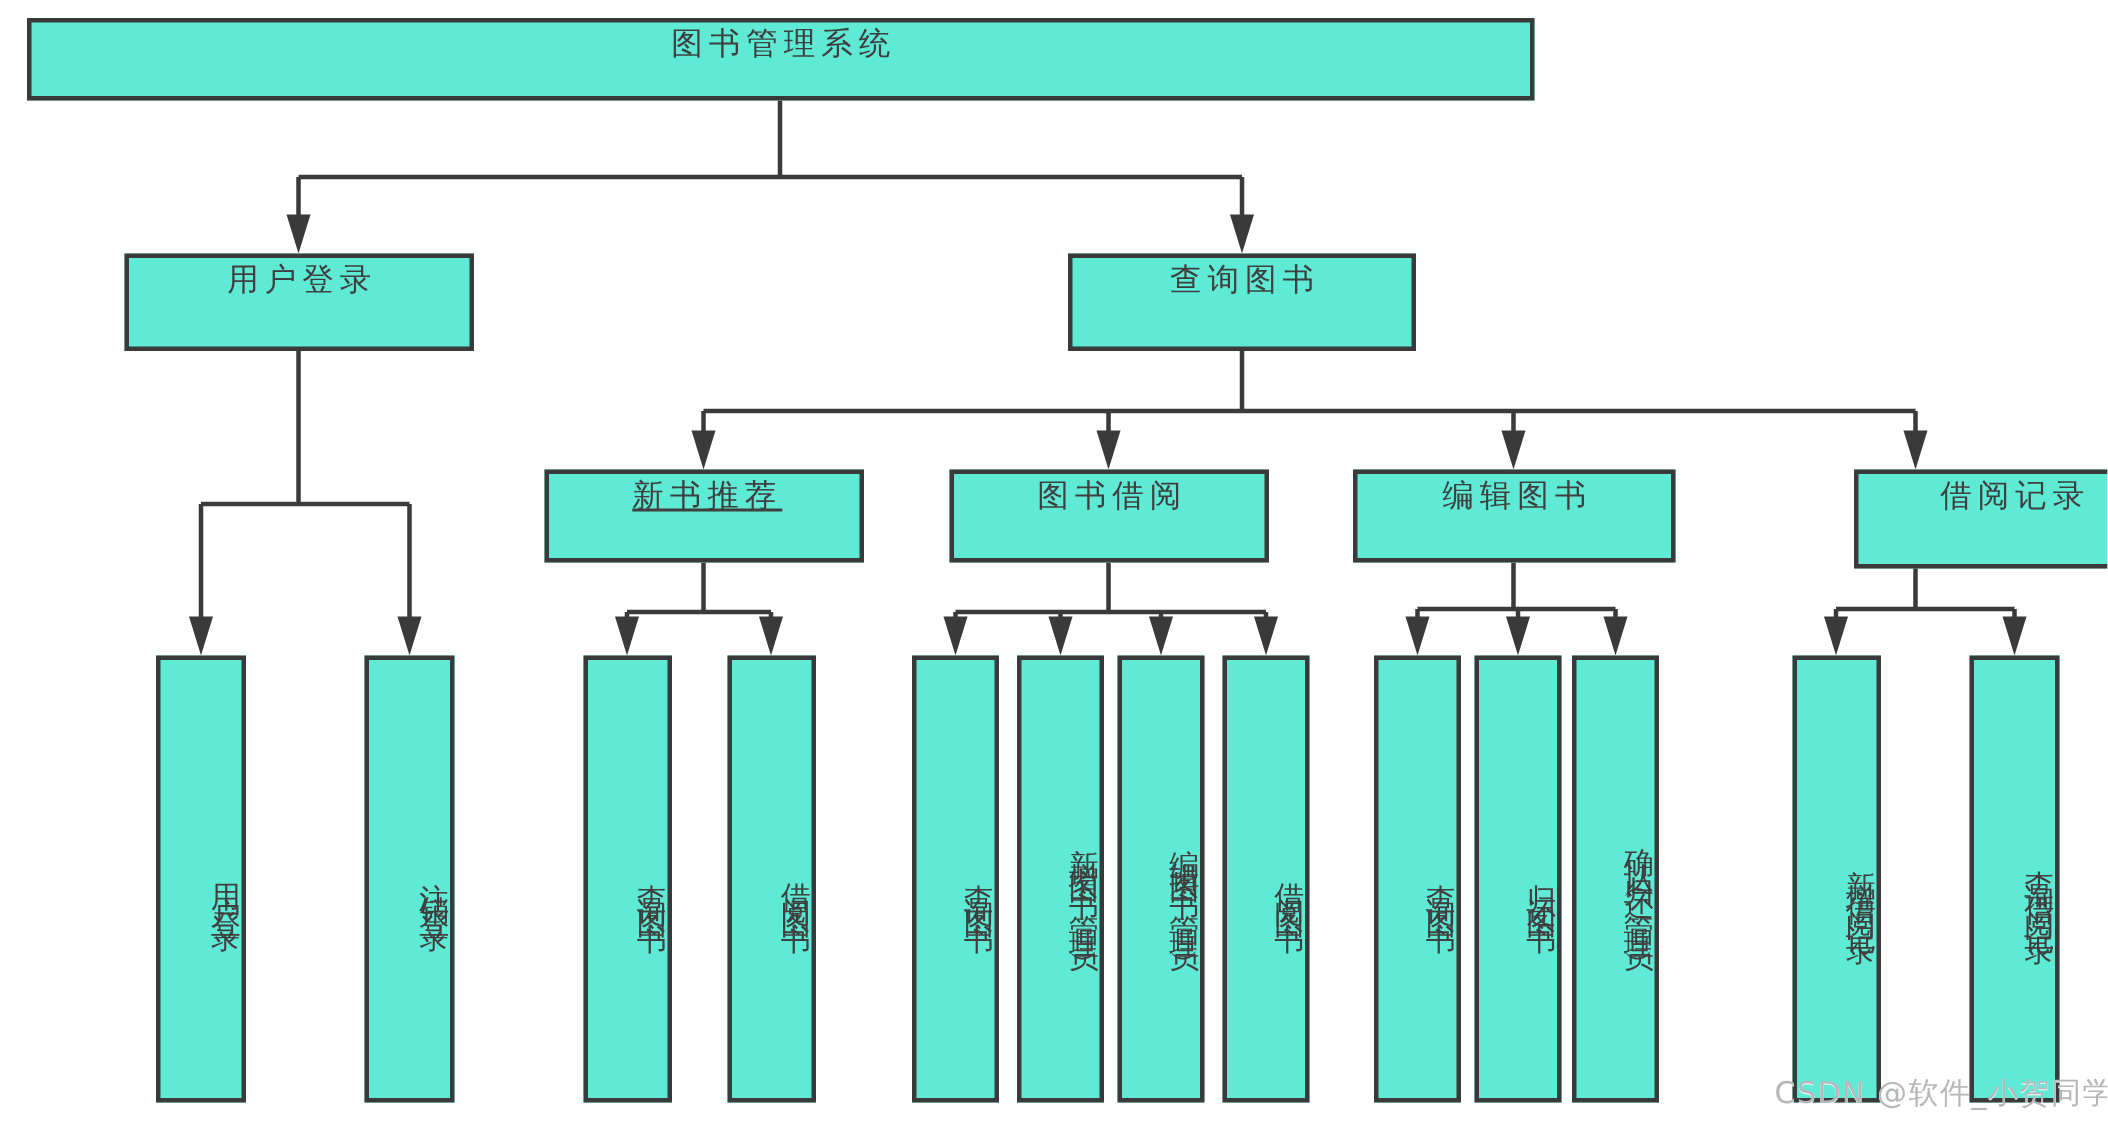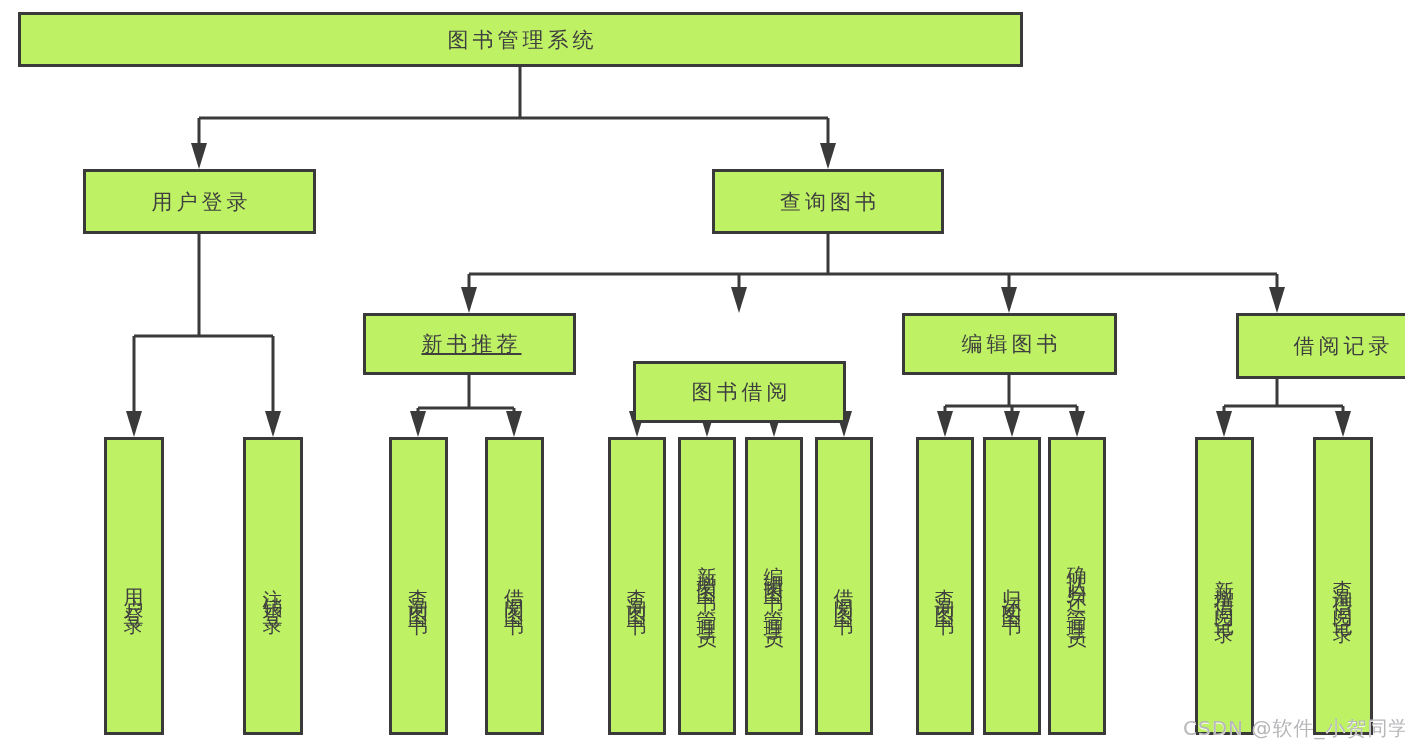--- a/index.html
+++ b/index.html
@@ -28,24 +28,23 @@
     fill: none;
   }
   #wires polygon {
     fill: #3a3a3a;
     stroke: none;
   }
   .node {
     position: absolute;
     box-sizing: border-box;
     border: 3px solid #3a3a3a;
-    background: #bef264;
+    background: #5eead4;
     color: #3f3f3f;
     display: flex;
-    align-items: center;
     justify-content: center;
     text-align: center;
   }
   .hnode {
     font-size: 21px;
     letter-spacing: 4px;
     text-indent: 4px;
     white-space: nowrap;
   }
   .leaf {
@@ -118,21 +117,21 @@
   <div class="node hnode" style="left:83px; top:169px; width:233px; height:65px;">
     <span>用户登录</span>
   </div>
   <div class="node hnode" style="left:712px; top:169px; width:232px; height:65px;">
     <span>查询图书</span>
   </div>
 
   <div class="node hnode" style="left:363px; top:313px; width:213px; height:62px;text-decoration:underline;">
     <span>新书推荐</span>
   </div>
-  <div class="node hnode" style="left:633px; top:313px; width:213px; height:62px;margin-top:48px;">
+  <div class="node hnode" style="left:633px; top:313px; width:213px; height:62px;">
     <span>图书借阅</span>
   </div>
   <div class="node hnode" style="left:902px; top:313px; width:215px; height:62px;">
     <span>编辑图书</span>
   </div>
   <div class="node hnode" style="left:1236px; top:313px; width:211px; height:66px;">
     <span>借阅记录</span>
   </div>
 
   <div class="node leaf" style="left:104px; top:437px; width:60px; height:298px;">

